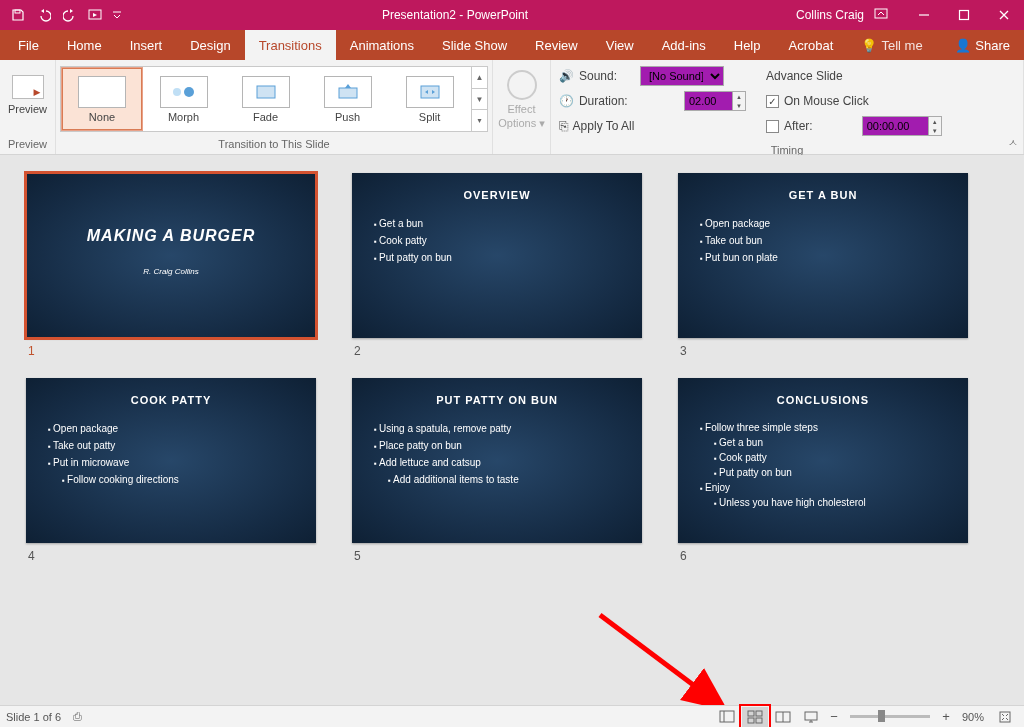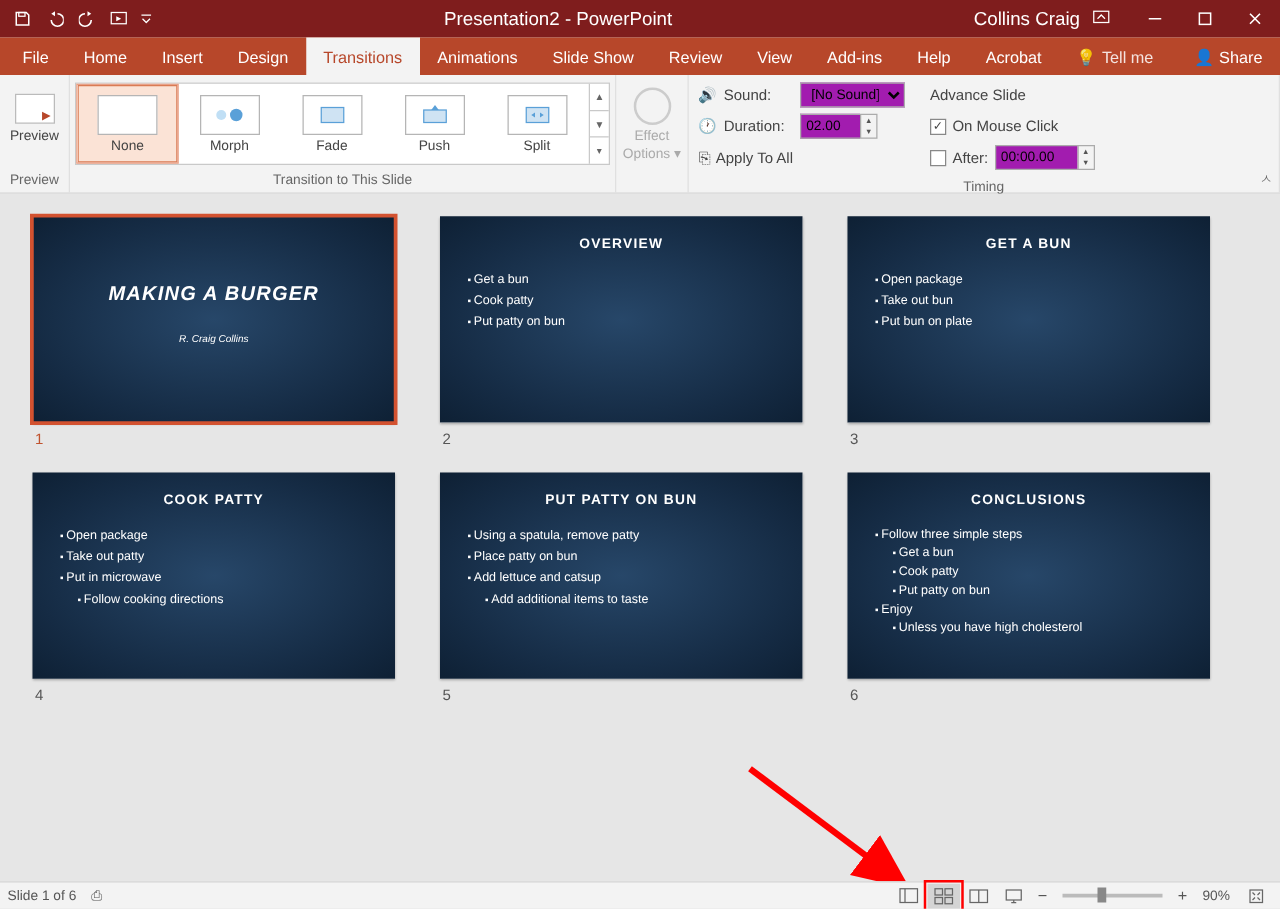--- a/index.html
+++ b/index.html
@@ -1,19 +1,19 @@
 <!DOCTYPE html>
 <html><head>
 <meta charset="utf-8">
 <style>
 * { margin: 0; padding: 0; box-sizing: border-box; font-family: "Segoe UI", Arial, sans-serif; }
 body { width: 1024px; height: 727px; background: #e6e6e6; overflow: hidden; position: relative; }
 
 
-.titlebar { height: 30px; background: #7f1d1d; display: flex; align-items: center; color: #fff; font-size: 15px; }
+.titlebar { height: 30px; background: #be185d; display: flex; align-items: center; color: #fff; font-size: 12px; }
 .titlebar .qat { display: flex; align-items: center; gap: 2px; padding-left: 6px; }
 .titlebar .qat .qat-btn { width: 24px; height: 24px; display: flex; align-items: center; justify-content: center; cursor: pointer; }
 .titlebar .title-center { flex: 1; text-align: center; }
 .titlebar .user { padding: 0 10px; }
 .titlebar .winctl { display: flex; }
 .titlebar .winctl .wbtn { width: 40px; height: 30px; display: flex; align-items: center; justify-content: center; cursor: pointer; }
 .titlebar svg { fill: #fff; }
 
 
 .ribbon-tabs { height: 30px; background: #b7472a; display: flex; align-items: stretch; color: #fff; font-size: 13px; padding-left: 4px; }
@@ -44,21 +44,21 @@
 .ribbon .effopts-grp { width: 58px; justify-content: flex-end; }
 .ribbon .effopts-grp .eo-btn { width: 50px; height: 72px; display: flex; flex-direction: column; align-items: center; justify-content: center; gap: 3px; color: #aaa; cursor: default; }
 .ribbon .effopts-grp .eo-btn .eo-ico { width: 30px; height: 30px; border-radius: 50%; border: 2px solid #ccc; position: relative; }
 
 .ribbon .timing-grp { flex: 1; }
 .ribbon .timing-grp .group-body { padding: 6px 8px; gap: 20px; }
 .ribbon .timing-col { display: flex; flex-direction: column; gap: 5px; }
 .ribbon .timing-row { display: flex; align-items: center; gap: 5px; font-size: 12px; color: #444; height: 20px; }
 .ribbon .timing-row .tlabel { min-width: 56px; }
 .ribbon .timing-row select, .ribbon .timing-row input { font-size: 11px; height: 20px; border: 1px solid #ababab; background: #a21caf; padding: 0 4px; }
-.ribbon .timing-row .spin { display: flex; }
+.ribbon .timing-row .spin { display: flex; margin-left: 44px; }
 .ribbon .timing-row .spin input { width: 48px; border-right: none; }
 .ribbon .timing-row .spin .spin-btns { width: 14px; border: 1px solid #ababab; display: flex; flex-direction: column; }
 .ribbon .timing-row .spin .spin-btns span { flex:1; font-size:6px; display:flex; align-items:center; justify-content:center; cursor:pointer; color:#555; }
 .ribbon .timing-row .spin.wide input { width: 66px; }
 .ribbon .timing-row .sound-dd { width: 84px; }
 .ribbon .apply-all-btn { cursor: pointer; display: flex; align-items: center; gap: 4px; }
 .ribbon .chk { width: 13px; height: 13px; border: 1px solid #888; display: inline-flex; align-items: center; justify-content: center; font-size: 10px; background: #fff; }
 .ribbon .collapse-btn { position: absolute; right: 6px; bottom: 4px; font-size: 10px; color: #666; cursor: pointer; }
 
 

